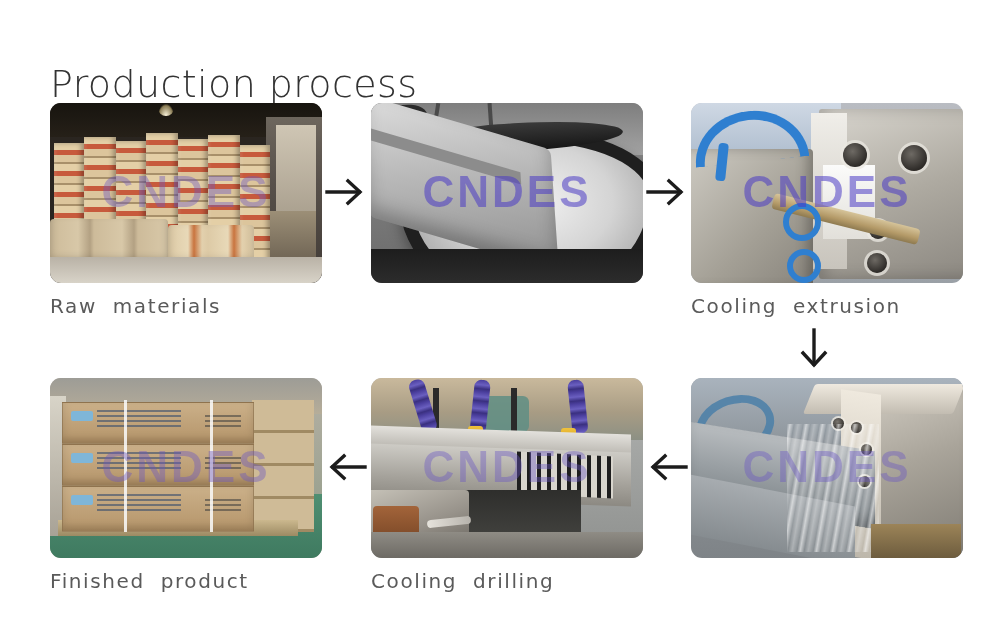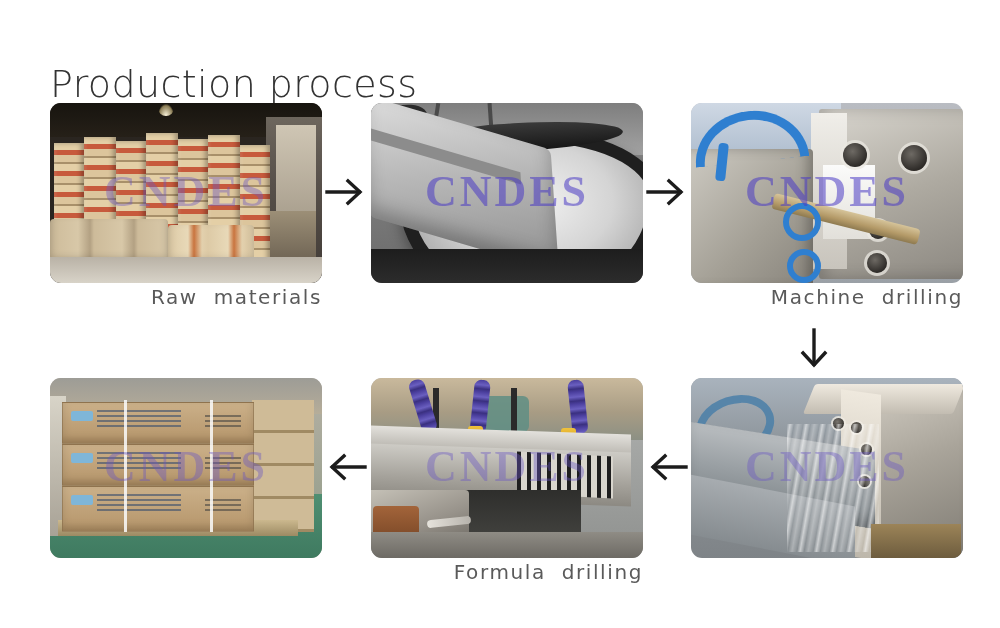--- a/index.html
+++ b/index.html
@@ -49,43 +49,43 @@
   .photo {
     position: relative;
     width: 272px;
     height: 180px;
     border-radius: 11px;
     overflow: hidden;
     background: #9a9a9a;
   }
 
   .caption {
-    margin-top: 2px;
-    text-align: right;
+    margin-top: 11px;
+    text-align: left;
     font-size: 20px;
     color: #5a5a5a;
     letter-spacing: 1.6px;
     font-weight: 400;
     white-space: pre;
     font-family: "DejaVu Sans", sans-serif;
   }
 
   
   .wm {
     position: absolute;
     left: 0;
     right: 0;
     top: 50%;
     transform: translateY(-52%);
     text-align: center;
     font-size: 44px;
     font-weight: 700;
     letter-spacing: 3px;
     color: rgba(74, 59, 196, 0.55);
-    font-family: Liberation Serif, serif;
+    font-family: Liberation Sans, sans-serif;
     pointer-events: none;
     line-height: 1;
   }
   .wm-faint { color: rgba(106, 86, 196, 0.40); }
 
   
   .arrow {
     position: absolute;
     color: #1c1c1c;
   }
@@ -510,21 +510,21 @@
       <div class="hole h2"></div>
       <div class="hole h3"></div>
       <div class="hole h4"></div>
       <div class="hose"></div>
       <div class="hose2"></div>
       <div class="bar"></div>
       <div class="ring"></div>
       <div class="ring2"></div>
       <div class="wm">CNDES</div>
     </div>
-    <div class="caption">Machine  drilling</div>
+    <div class="caption">Cooling  extrusion</div>
   </div>
 
   <div class="step step-r2 col-1">
     <div class="photo ph-fin">
       <div class="bgtop"></div>
       <div class="floor"></div>
       <div class="leftpost"></div>
       <div class="sidestack"></div>
       <div class="pallet"></div>
 
@@ -540,20 +540,21 @@
       </div>
       <div class="carton c3">
         <div class="blue-tab"></div>
         <div class="carton-lbl"></div>
         <div class="carton-lbl2"></div>
       </div>
       <div class="strap s1"></div>
       <div class="strap s2"></div>
       <div class="wm wm-faint">CNDES</div>
     </div>
+    <div class="caption">Finished  product</div>
   </div>
 
   <div class="step step-r2 col-2">
     <div class="photo ph-drill">
       <div class="bg"></div>
       <div class="teal"></div>
       <div class="post p1"></div>
       <div class="post p2"></div>
       <div class="hosegrp hg1"></div>
       <div class="hosegrp hg2"></div>
@@ -563,21 +564,21 @@
       <div class="railtop"></div>
       <div class="body"></div>
       <div class="combs"></div>
       <div class="lowerdark"></div>
       <div class="chuck"></div>
       <div class="rust"></div>
       <div class="bit"></div>
       <div class="base"></div>
       <div class="wm wm-faint">CNDES</div>
     </div>
-    <div class="caption">Formula  drilling</div>
+    <div class="caption">Cooling  drilling</div>
   </div>
 
   <div class="step step-r2 col-3">
     <div class="photo ph-cool">
       <div class="bg"></div>
       <div class="bluepipe"></div>
       <div class="tank"></div>
       <div class="tank-top"></div>
       <div class="wall"></div>
       <div class="profile"></div>

